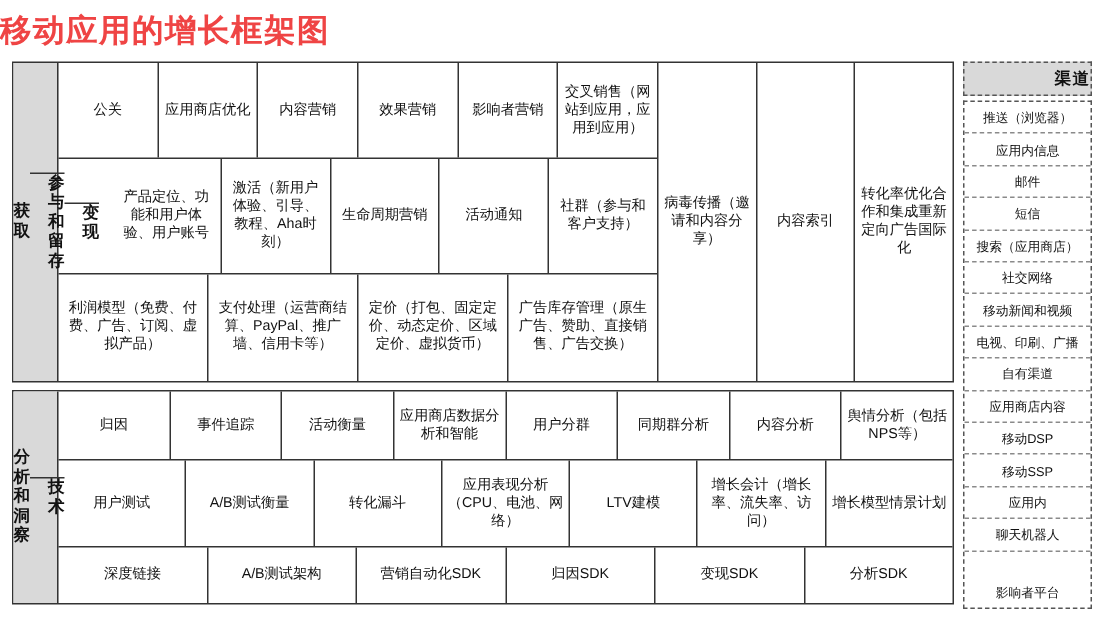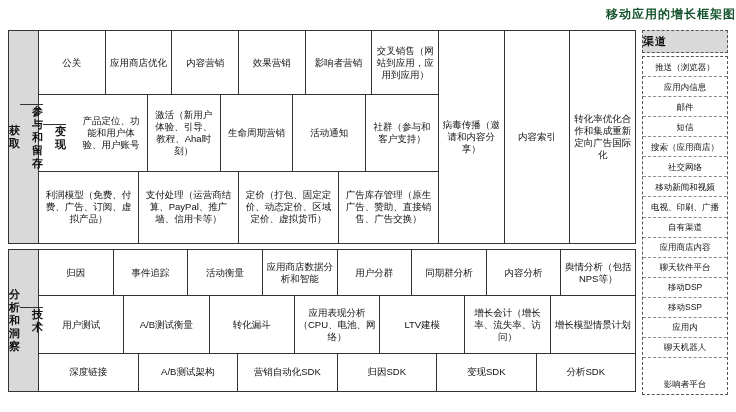--- a/index.html
+++ b/index.html
@@ -5,26 +5,26 @@
   * { box-sizing: border-box; }
   html, body { margin: 0; padding: 0; }
   body {
     width: 736px; height: 412px;
     background: #ffffff;
     font-family: "Liberation Sans", sans-serif;
     color: #111;
     overflow: hidden;
   }
   #title {
-    text-align: right;
-    font-size: 12px;
+    text-align: left;
+    font-size: 21px;
     font-weight: bold;
     letter-spacing: 1px;
     padding: 6px 0 7px 0;
-    color: #14532d;
+    color: #ef4444;
   }
   #frame {
     position: relative;
     width: 736px;
     height: 365px;
     padding: 0 8px;
     display: flex;
     gap: 6px;
   }
   #main {
@@ -73,21 +73,21 @@
   
   #channels {
     width: 86px;
     min-width: 86px;
     display: flex;
     flex-direction: column;
   }
   #channels-head {
     border: 1px dashed #555;
     background: #d9d9d9;
-    text-align: left;
+    text-align: right;
     font-size: 11px;
     font-weight: bold;
     padding: 3px 0;
     letter-spacing: 1px;
     margin-bottom: 3px;
   }
   #channels-list {
     flex: 1 1 auto;
     border: 1px dashed #555;
     display: flex;
@@ -235,21 +235,20 @@
       <div class="ch-item">推送（浏览器）</div>
       <div class="ch-item">应用内信息</div>
       <div class="ch-item">邮件</div>
       <div class="ch-item">短信</div>
       <div class="ch-item">搜索（应用商店）</div>
       <div class="ch-item">社交网络</div>
       <div class="ch-item">移动新闻和视频</div>
       <div class="ch-item">电视、印刷、广播</div>
       <div class="ch-item">自有渠道</div>
       <div class="ch-item">应用商店内容</div>
-      <div class="ch-item">聊天软件平台</div>
       <div class="ch-item">移动DSP</div>
       <div class="ch-item">移动SSP</div>
       <div class="ch-item">应用内</div>
       <div class="ch-item">聊天机器人</div>
       <div class="ch-item">影响者平台</div>
     </div>
   </div>
 
 </div>
 

